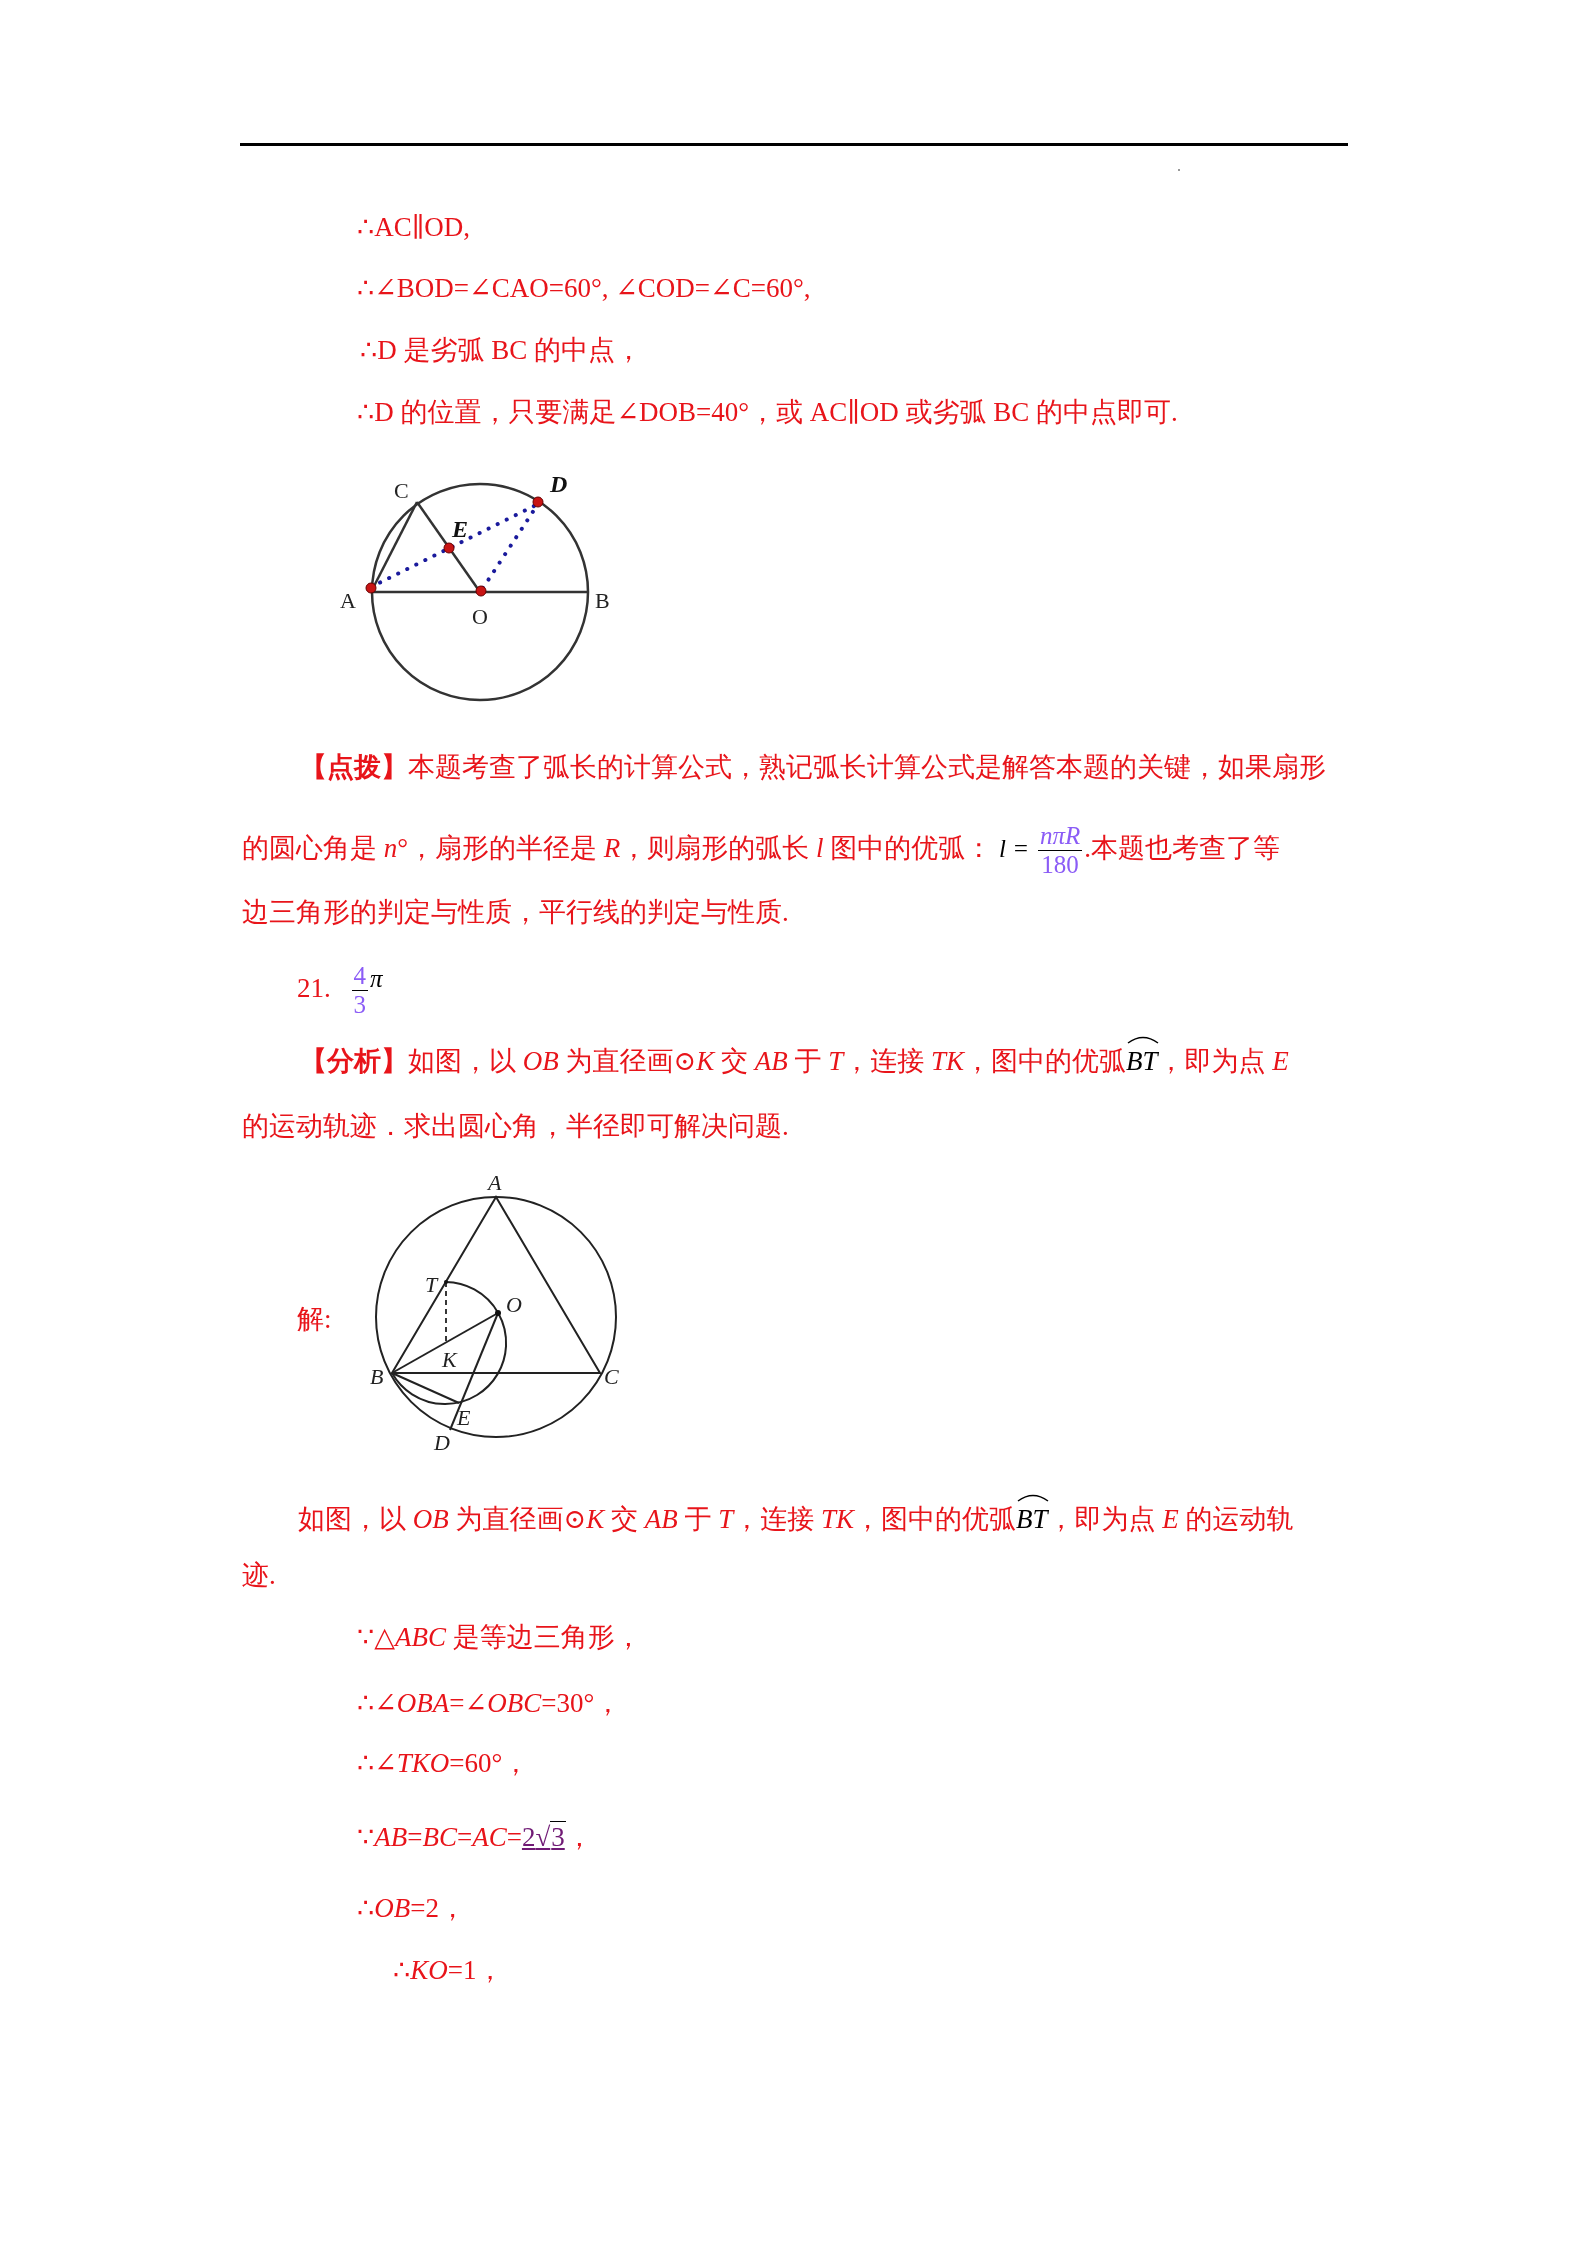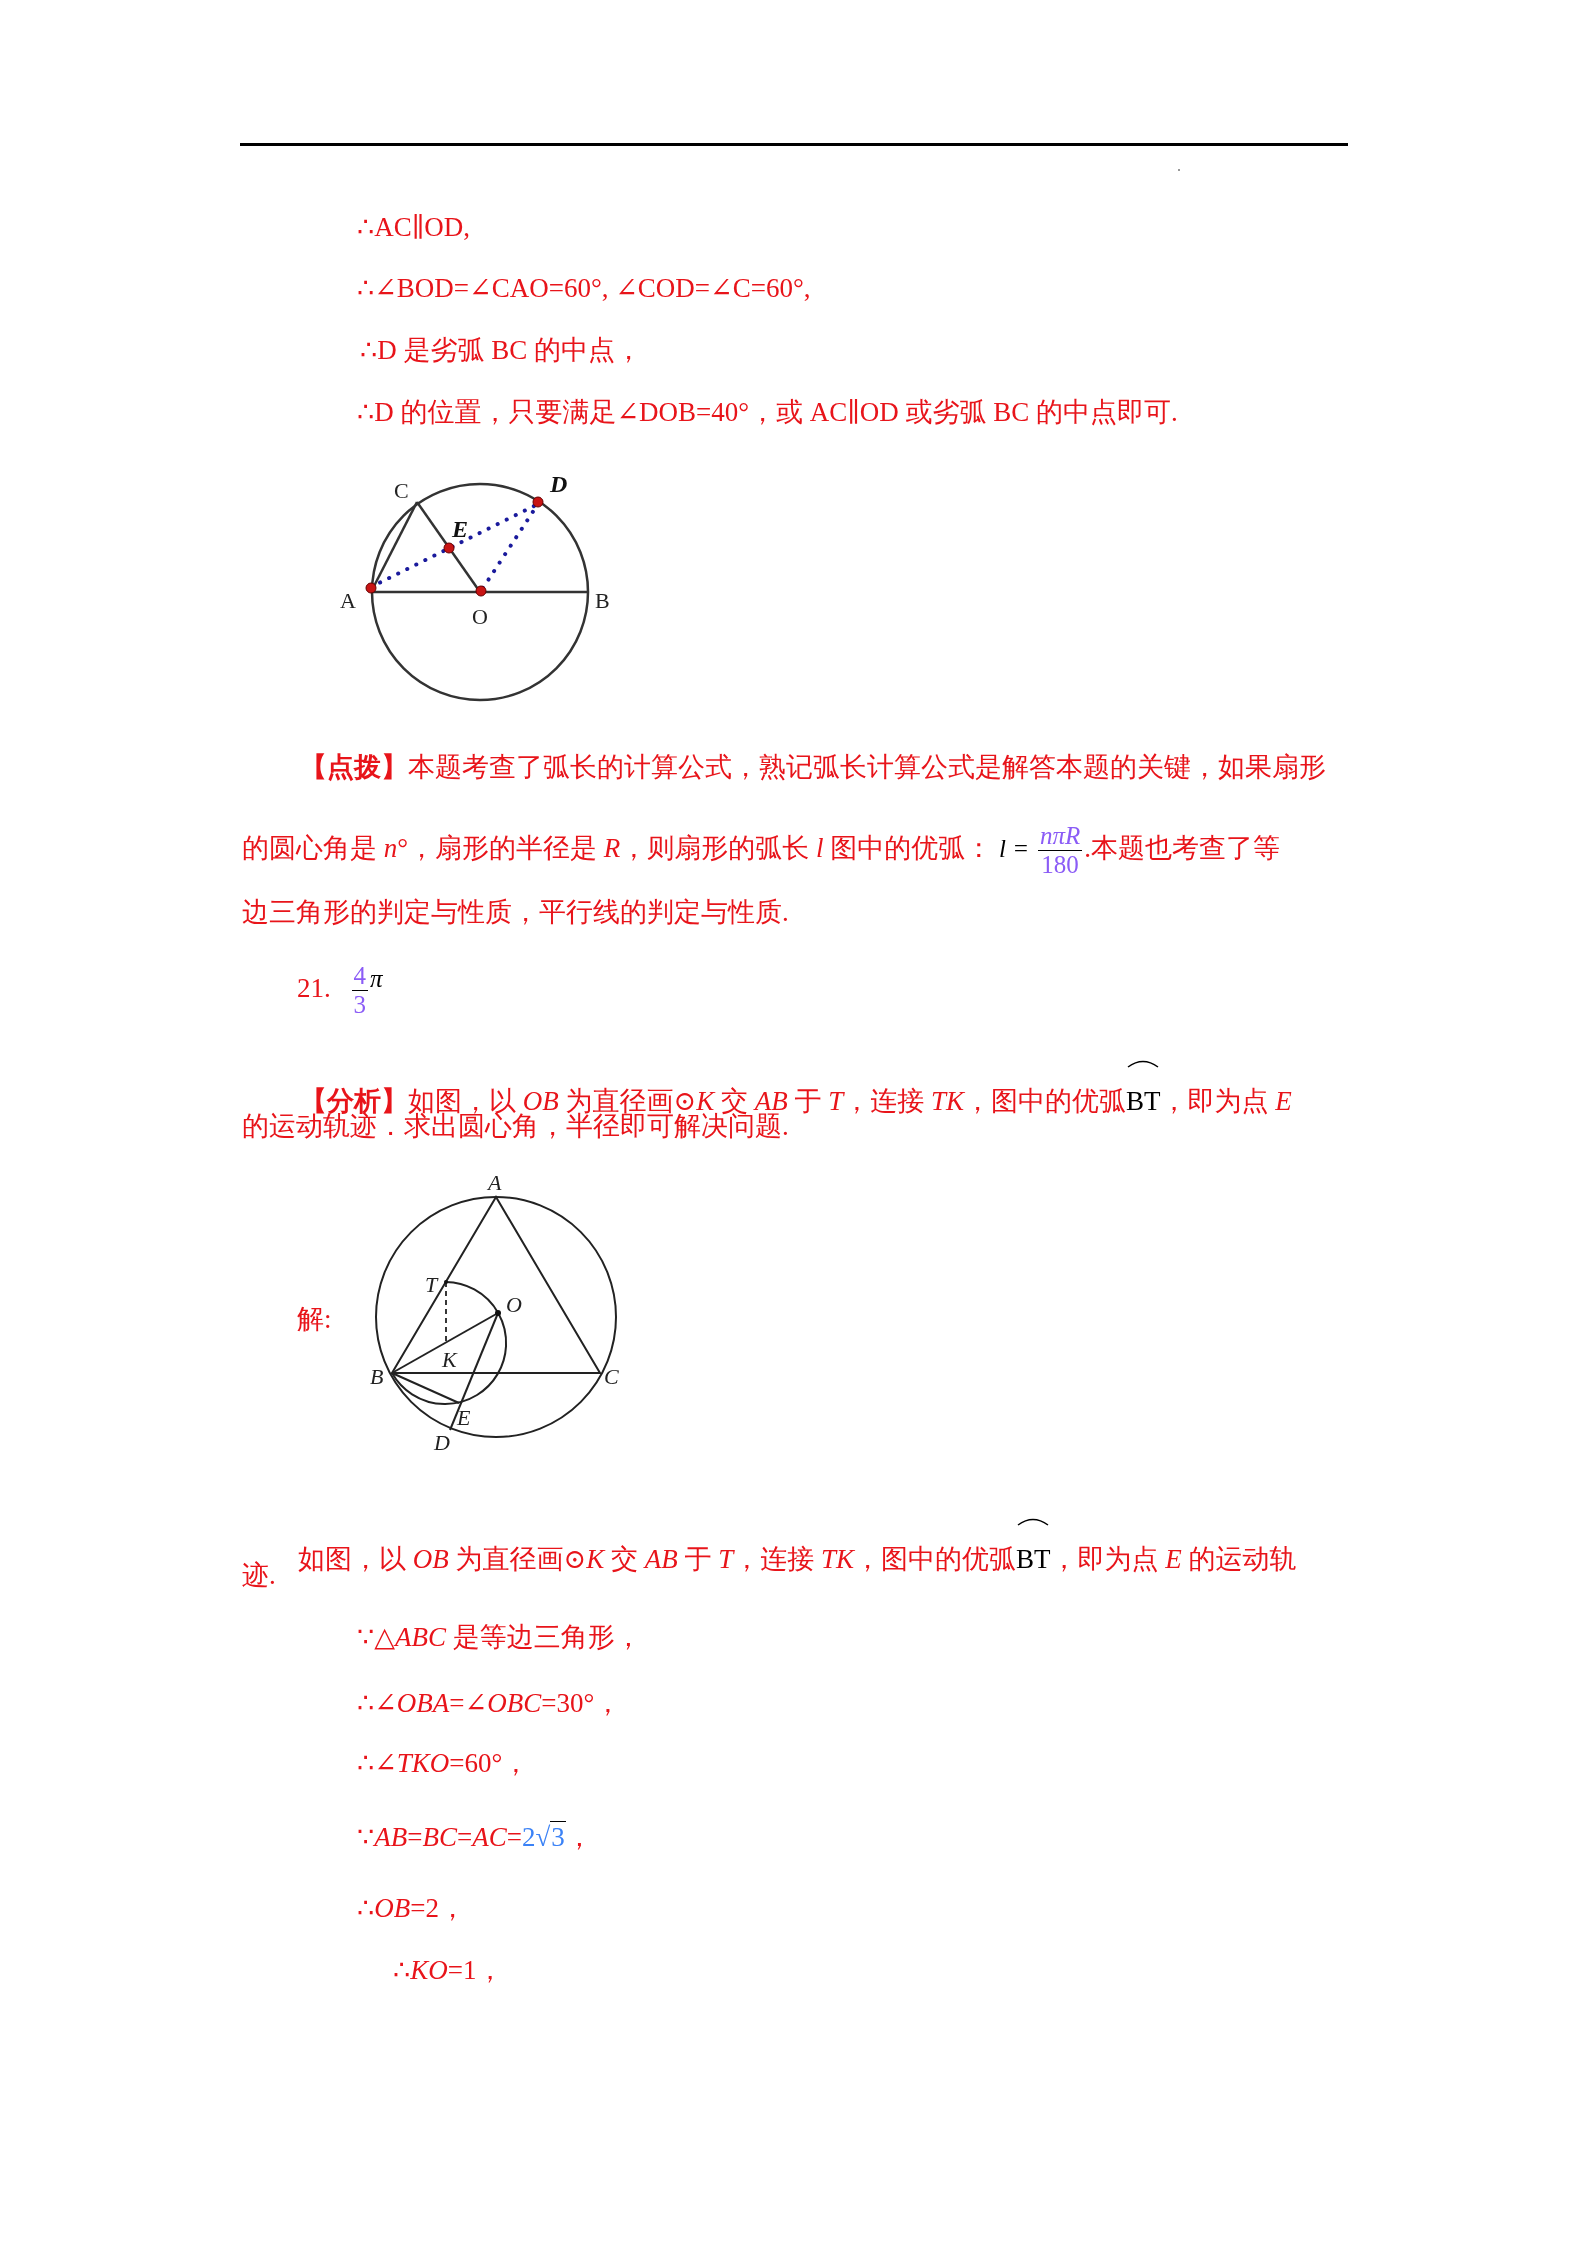--- a/index.html
+++ b/index.html
@@ -7,24 +7,24 @@
          font-family:"Liberation Serif","DejaVu Serif",serif; }
   .rule { position:absolute; left:240px; top:143px; width:1108px; height:3px; background:#000; }
   .speck { position:absolute; left:1178px; top:169px; width:2px; height:2px; background:#999; }
   .line { position:absolute; white-space:nowrap; color:#e8141a; font-size:27px; line-height:34px; }
   .it { font-style:italic; }
   .blk { color:#000; }
   .brk { font-weight:bold; }
   .frac { display:inline-block; vertical-align:middle; text-align:center; color:#8b5cf6; font-size:25px; line-height:28px; margin:0 2px; }
   .frac .num { display:block; border-bottom:1.5px solid #000; padding:0 2px; }
   .frac .den { display:block; padding:0 2px; }
-  .arcw { position:relative; display:inline-block; color:#000; padding-top:22px;margin-top:24px; }
+  .arcw { position:relative; display:inline-block; color:#000; font-style:italic; padding-top:6px; }
   .arcw svg { position:absolute; left:0; top:-4px; }
   .diagram { position:absolute; }
-  .sqrt { display:inline-block; color:#3b82f6; font-style:normal; }
+  .sqrt { display:inline-block; color:#701a75; font-style:normal;text-decoration:underline; }
   .sqrt .rad { border-top:1.5px solid #000; padding:0 1px; }
 </style>
 </head>
 <body>
 
 <div class="rule"></div>
 <div class="speck"></div>
 
 <div class="line" style="left:357px;top:210px;">∴AC∥OD,</div>
 <div class="line" style="left:357px;top:271px;">∴∠BOD=∠CAO=60°, ∠COD=∠C=60°,</div>

